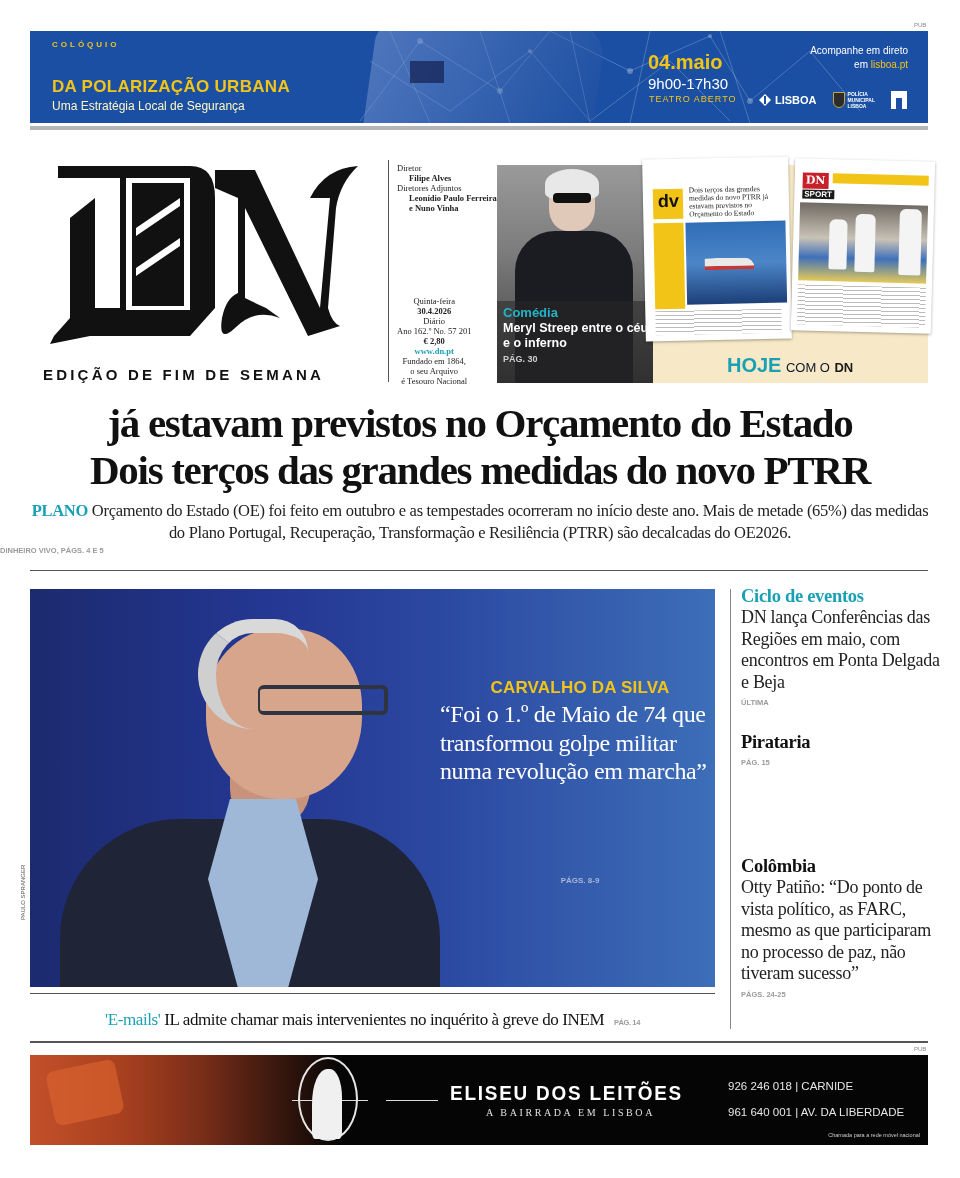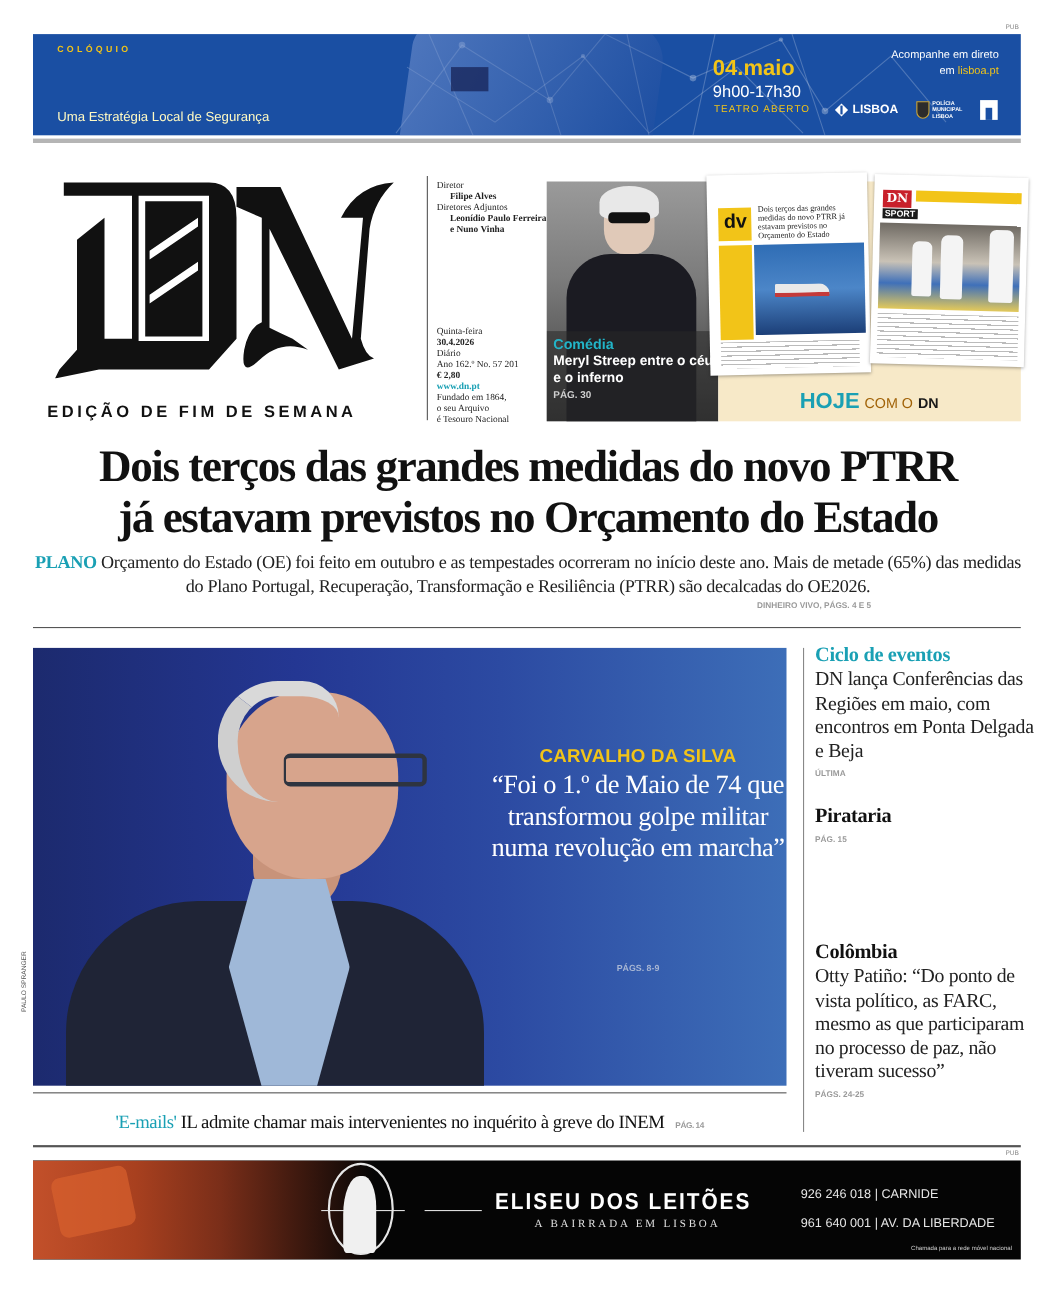--- a/index.html
+++ b/index.html
@@ -31,21 +31,21 @@
   .logo-ta { width: 16px; height: 18px; background: #fff; position: relative; }
   .logo-ta::after { content: ""; position: absolute; left: 5px; bottom: 0; width: 6px; height: 11px; background: #1a4fa3; }
   .top-rule { position: absolute; left: 30px; top: 126px; width: 898px; height: 4px; background: #b5b5b5; }
 
   
   .logo-dn { position: absolute; left: 40px; top: 158px; width: 320px; height: 186px; }
   .edition { position: absolute; left: 43px; top: 366px; font-family: "Liberation Sans", sans-serif; font-size: 15px; font-weight: bold; letter-spacing: 3.2px; color: #111; }
   .mast-divider { position: absolute; left: 388px; top: 160px; width: 1px; height: 222px; background: #555; }
   .staff { position: absolute; left: 397px; top: 163px; font-size: 8.5px; line-height: 10px; color: #222; }
   .staff .b { font-weight: bold; padding-left: 12px; }
-  .issue { position: absolute; left: 397px; top: 296px; font-size: 8.5px; line-height: 10px; color: #222; }
+  .issue { position: absolute; left: 397px; top: 296px; font-size: 8.5px; line-height: 10px; color: #222; text-align: center; }
   .issue .b { font-weight: bold; }
   .issue .url { color: #1aa0b4; font-weight: bold; }
 
   
   .promo-photo { position: absolute; left: 497px; top: 165px; width: 156px; height: 218px; background: linear-gradient(180deg, #9a9a9a 0%, #7c7c7c 40%, #3a3a3a 100%); overflow: hidden; }
   .promo-photo .head { position: absolute; left: 52px; top: 10px; width: 46px; height: 56px; border-radius: 45% 45% 40% 40%; background: #e0c9b8; }
   .promo-photo .hair { position: absolute; left: 48px; top: 4px; width: 54px; height: 30px; border-radius: 50% 50% 20% 20%; background: #e8e8e8; }
   .promo-photo .glasses { position: absolute; left: 56px; top: 28px; width: 38px; height: 10px; background: #111; border-radius: 4px; }
   .promo-photo .body { position: absolute; left: 18px; top: 66px; width: 118px; height: 160px; background: #1b1b22; border-radius: 40px 40px 0 0; }
   .promo-photo .caption-bg { position: absolute; left: 0; top: 136px; width: 156px; height: 82px; background: rgba(40,40,40,0.55); }
@@ -65,41 +65,41 @@
   .mini1 .boat { position: absolute; left: 60px; top: 100px; width: 50px; height: 12px; background: #e9e9e9; border-bottom: 4px solid #c43a3a; border-radius: 2px 12px 2px 2px; }
   .mini1 .lines { position: absolute; left: 10px; top: 152px; width: 126px; height: 24px; background: repeating-linear-gradient(180deg, #bbb 0 1px, transparent 1px 4px); }
   .mini2 .dnlogo { position: absolute; left: 8px; top: 14px; width: 26px; height: 16px; background: #c8202b; color: #fff; font-family: "DejaVu Serif", serif; font-weight: bold; font-size: 11px; text-align: center; line-height: 16px; }
   .mini2 .sport { position: absolute; left: 8px; top: 31px; font-family: "Liberation Sans", sans-serif; font-size: 8px; font-weight: bold; color: #fff; background: #1a1a1a; padding: 0 2px; }
   .mini2 .ybar { position: absolute; left: 38px; top: 14px; width: 96px; height: 10px; background: #f2c418; }
   .mini2 .photo { position: absolute; left: 6px; top: 44px; width: 128px; height: 78px; background: linear-gradient(180deg, #6f6a63 0%, #c9c2b6 45%, #3f70b9 70%, #e3c95a 100%); }
   .mini2 .kid { position: absolute; background: #f4f4f4; border-radius: 6px 6px 2px 2px; }
   .mini2 .lines { position: absolute; left: 6px; top: 126px; width: 128px; height: 40px; background: repeating-linear-gradient(180deg, #bbb 0 1px, transparent 1px 4px); }
   .hoje { position: absolute; left: 727px; top: 354px; font-family: "Liberation Sans", sans-serif; }
   .hoje .big { font-size: 20px; font-weight: bold; color: #1aa0b4; }
-  .hoje .small { font-size: 13px; color: #a16207; }
+  .hoje .small { font-size: 13px; color: #0f172a; }
   .hoje .dn { font-size: 13px; font-weight: bold; color: #1a1a1a; }
 
   
   .main-hl { position: absolute; left: 0; top: 400px; width: 960px; text-align: center; font-family: "Liberation Serif", serif; font-weight: bold; font-size: 41px; line-height: 47px; letter-spacing: -1.3px; color: #111; }
   .main-deck { position: absolute; left: 30px; top: 500px; width: 900px; text-align: center; font-size: 16.5px; line-height: 22px; color: #222; letter-spacing: -0.3px; }
   .main-deck .kick { font-weight: bold; color: #1aa0b4; }
-  .main-ref { position: absolute; left: 0; top: 546px; width: 792px; text-align: right; font-family: "Liberation Sans", sans-serif; font-size: 7.5px; font-weight: bold; color: #9a9a9a; }
+  .main-ref { position: absolute; left: 0; top: 546px; width: 792px; text-align: left; font-family: "Liberation Sans", sans-serif; font-size: 7.5px; font-weight: bold; color: #9a9a9a; }
   .rule-mid { position: absolute; left: 30px; top: 570px; width: 898px; height: 1px; background: #555; }
 
   
   .feature { position: absolute; left: 30px; top: 589px; width: 685px; height: 398px; background: linear-gradient(90deg, #1c2a6e 0%, #243793 35%, #2c4aa2 62%, #3d6eb8 100%); overflow: hidden; }
   .feature .jacket { position: absolute; left: 30px; top: 230px; width: 380px; height: 200px; background: #1f2436; border-radius: 120px 120px 0 0; }
   .feature .shirt { position: absolute; left: 178px; top: 210px; width: 110px; height: 200px; background: #9fb8d8; clip-path: polygon(20% 0, 80% 0, 100% 40%, 70% 100%, 30% 100%, 0 40%); }
   .feature .neck { position: absolute; left: 200px; top: 170px; width: 80px; height: 70px; background: #c8937a; border-radius: 0 0 40px 40px; }
   .feature .face { position: absolute; left: 176px; top: 40px; width: 156px; height: 170px; background: #d7a48c; border-radius: 45% 45% 48% 48%; }
   .feature .hair { position: absolute; left: 168px; top: 30px; width: 110px; height: 110px; border-radius: 50% 30% 10% 50%; border-left: 18px solid #cfcfcf; border-top: 14px solid #d9d9d9; }
   .feature .glasses { position: absolute; left: 228px; top: 96px; width: 130px; height: 30px; border: 4px solid #2e3440; border-radius: 6px; border-left-width: 2px; }
   .credit { position: absolute; left: 20px; top: 920px; transform: rotate(-90deg); transform-origin: left top; font-family: "Liberation Sans", sans-serif; font-size: 6px; color: #555; white-space: nowrap; }
   .quote-name { position: absolute; left: 440px; top: 678px; width: 280px; text-align: center; font-family: "Liberation Sans", sans-serif; font-weight: bold; font-size: 17px; color: #f2c418; letter-spacing: 0.2px; }
-  .quote-text { position: absolute; left: 440px; top: 700px; width: 280px; text-align: center; font-size: 24px; line-height: 28.5px; color: #ffffff; letter-spacing: -0.4px; }
+  .quote-text { position: absolute; left: 440px; top: 700px; width: 280px; font-size: 24px; line-height: 28.5px; color: #ffffff; letter-spacing: -0.4px; }
   .quote-page { position: absolute; left: 440px; top: 876px; width: 280px; text-align: center; font-family: "Liberation Sans", sans-serif; font-weight: bold; font-size: 8px; color: #a9b7d3; }
   .rule-photo { position: absolute; left: 30px; top: 993px; width: 685px; height: 1px; background: #555; }
 
   .bottom-teaser { position: absolute; left: 0; top: 1010px; width: 745px; text-align: center; font-size: 17px; letter-spacing: -0.4px; color: #111; }
   .bottom-teaser .kick { color: #1aa0b4; }
   .bottom-teaser .pg { font-family: "Liberation Sans", sans-serif; font-size: 7.5px; font-weight: bold; color: #9a9a9a; margin-left: 6px; }
 
   
   .col-divider { position: absolute; left: 730px; top: 589px; width: 1px; height: 440px; background: #888; }
   .side-item { position: absolute; left: 741px; width: 200px; }
@@ -139,20 +139,21 @@
         <circle cx="470" cy="60" r="3"></circle>
         <circle cx="600" cy="40" r="3"></circle>
       <circle cx="680" cy="5" r="2"></circle>
         <circle cx="720" cy="70" r="3"></circle>
         <circle cx="500" cy="20" r="2"></circle>
     </g>
   </svg>
   <div class="shirt"></div>
   <div class="badge"></div>
   <div class="ad-kicker">COLÓQUIO</div>
+  <div class="ad-title2">DA POLARIZAÇÃO URBANA</div>
   <div class="ad-sub">Uma Estratégia Local  de Segurança</div>
   <div class="ad-date">04.maio</div>
   <div class="ad-hours">9h00-17h30</div>
   <div class="ad-venue">TEATRO ABERTO</div>
   <div class="ad-follow">
     <div>Acompanhe em direto</div>
     <div><span>em </span><span class="link">lisboa.pt</span></div>
   </div>
   <div class="ad-logos">
     <div class="logo-lisboa">
@@ -238,22 +239,22 @@
   </div>
   <div class="lines"></div>
 </div>
 <div class="hoje">
   <span class="big">HOJE</span>
   <span class="small">COM O</span>
   <span class="dn">DN</span>
 </div>
 
 <div class="main-hl">
+  <div>já estavam previstos no Orçamento do Estado</div>
   <div>Dois terços das grandes medidas do novo PTRR</div>
-  <div>já estavam previstos no Orçamento do Estado</div>
 </div>
 <div class="main-deck">
   <span class="kick">PLANO</span>
   <span>Orçamento do Estado (OE) foi feito em outubro e as tempestades ocorreram no início deste ano. Mais de metade (65%) das medidas do Plano Portugal, Recuperação, Transformação e Resiliência (PTRR) são decalcadas do OE2026.</span>
 </div>
 <div class="main-ref">DINHEIRO VIVO, PÁGS. 4 E 5</div>
 <div class="rule-mid"></div>
 
 <div class="feature">
   <div class="jacket"></div>

